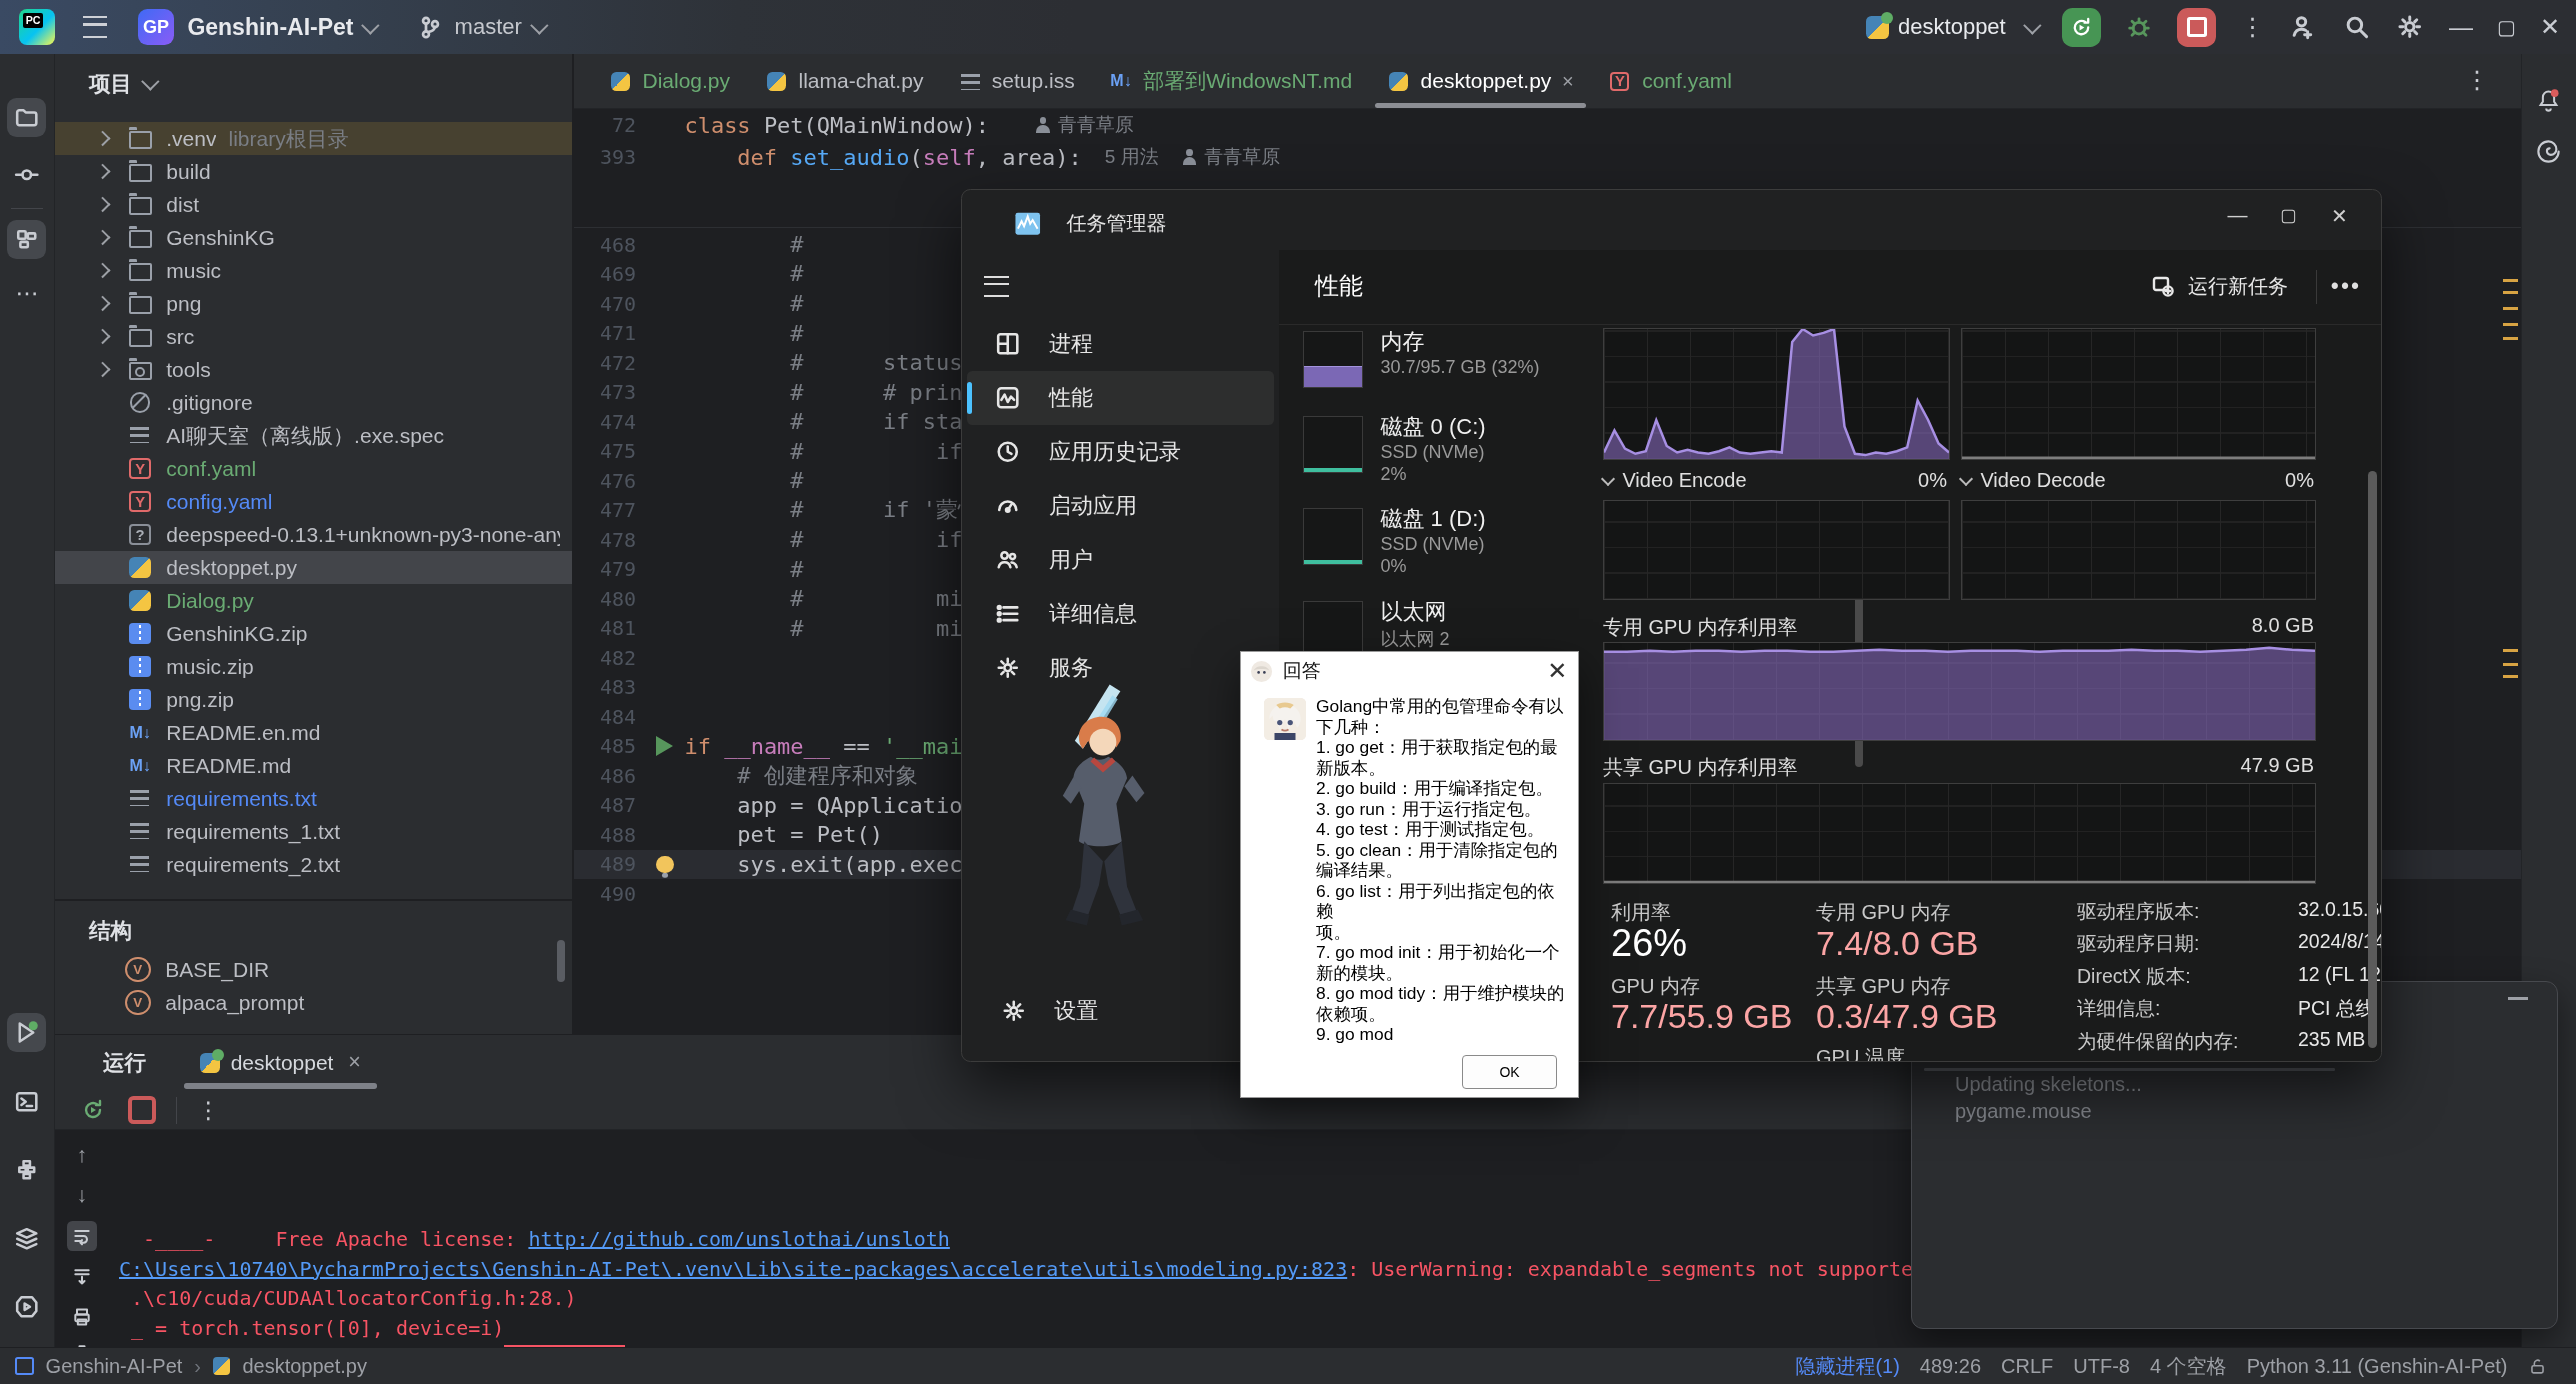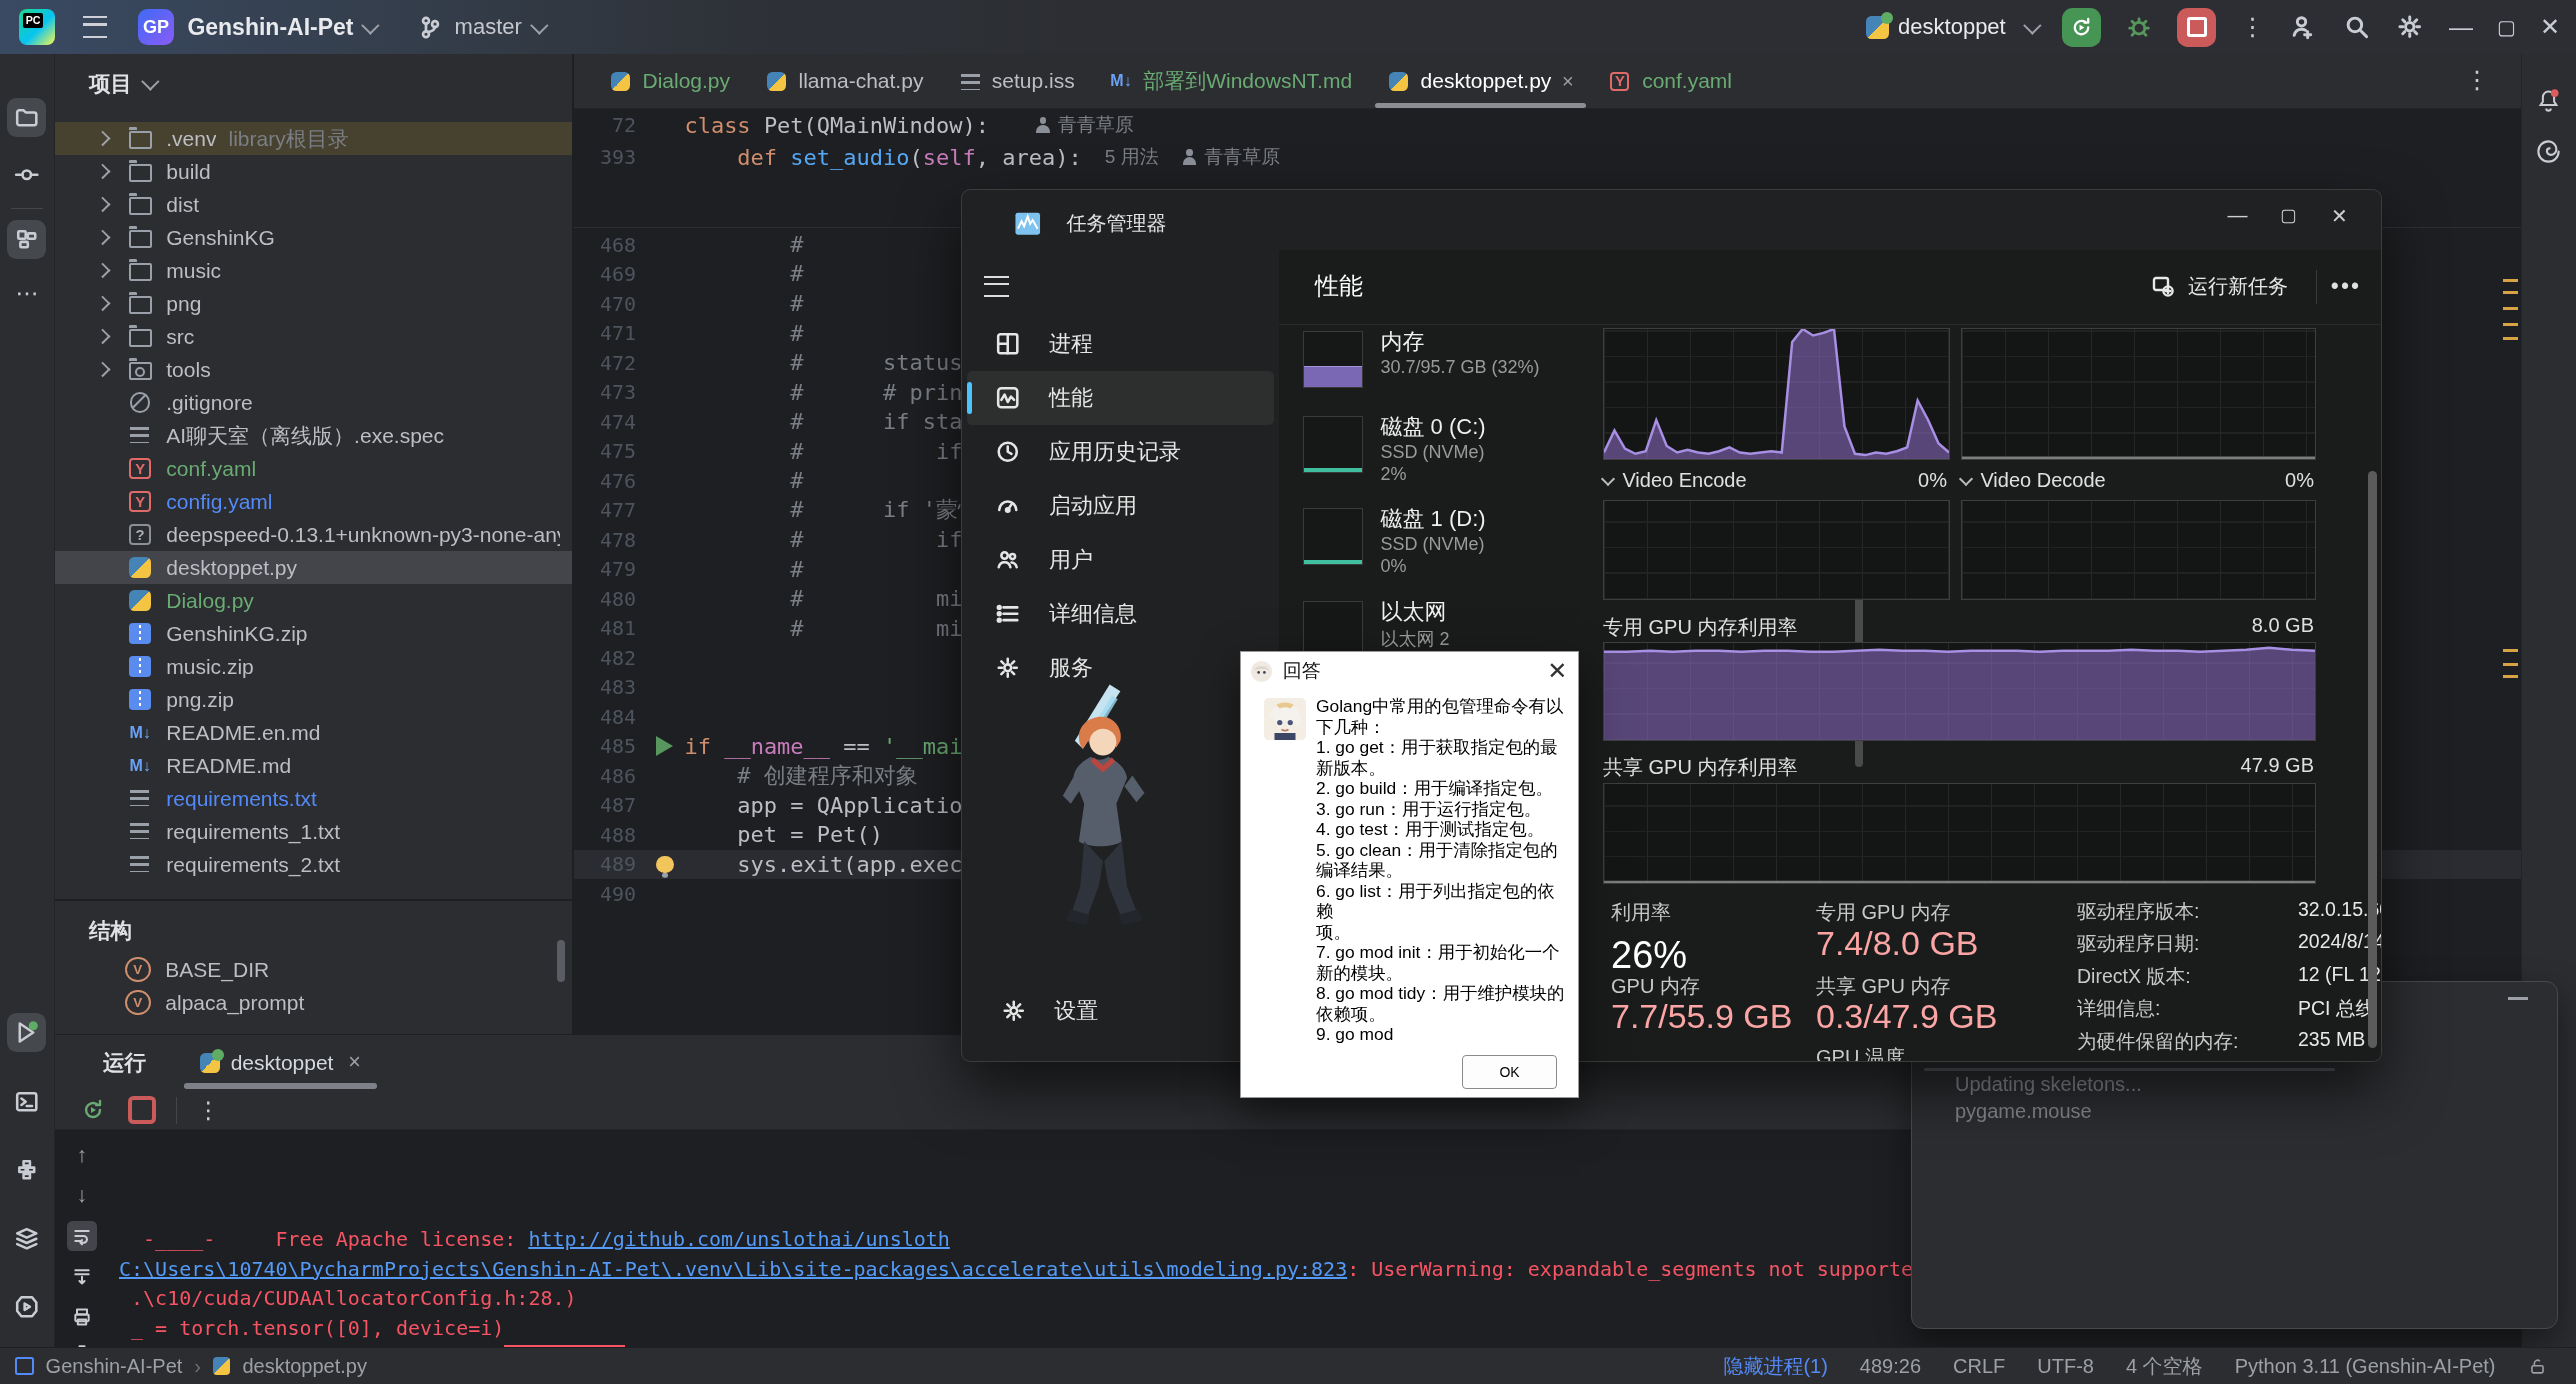--- a/index.html
+++ b/index.html
@@ -169,21 +169,21 @@
   .chart .area{fill:rgba(142,111,201,.55);stroke:none;}
   .chart .line{fill:none;stroke:#a78fe3;stroke-width:2.5;vector-effect:non-scaling-stroke;}
   .chart.flatgray .area{fill:none;} .chart.flatgray .line{stroke:#7d7d7d;}
   .cut-label{position:absolute;height:12px;overflow:hidden;color:#e0e0e0;font-size:20px;}
   .cut-label span{display:block;margin-top:-10.7px;}
   .chart-row-label{position:absolute;color:#e0e0e0;font-size:20px;display:flex;align-items:center;gap:9.4px;}
   .chart-val{position:absolute;color:#e0e0e0;font-size:20px;text-align:right;}
   .mini-chev{width:8px;height:8px;border-right:2px solid #bbb;border-bottom:2px solid #bbb;transform:rotate(45deg);display:inline-block;margin-bottom:2.7px;}
   
   .stat-label{position:absolute;color:#c9c9c9;font-size:20px;white-space:nowrap;}
-  .stat-big{position:absolute;color:#ffffff;font-size:38px;white-space:nowrap;margin-top:12px;}
+  .stat-big{position:absolute;color:#ffffff;font-size:38px;white-space:nowrap;}
   .stat-med{position:absolute;color:#fca5a5;font-size:34px;white-space:nowrap;}
   .detail-k{color:#c9c9c9;font-size:19.5px;}
   .detail-v{color:#e8e8e8;font-size:19.5px;}
   #tm-details{position:absolute;display:grid;grid-template-columns:221px 295px;row-gap:5.4px;}
   .tm-vscroll{position:absolute;right:4px;top:221px;width:9.4px;height:577px;background:#5b5b5b;border-radius:4.7px;}
   
   #sprite{position:absolute;left:1032px;top:679px;z-index:12;}
   
   #dialog{position:absolute;left:1240px;top:651px;width:337px;height:445px;background:#ffffff;border:0.7px solid #9a9a9a;
      box-shadow:0 17.4px 40px rgba(0,0,0,.5);z-index:20;}
@@ -198,21 +198,21 @@
   #skeleton{position:absolute;left:1911px;top:981px;width:645px;height:346px;background:#2b2d30;border:0.7px solid #47494e;
      border-radius:12px;z-index:5;box-shadow:0 13.4px 34px rgba(0,0,0,.45);}
   #skeleton .dash{position:absolute;right:29.5px;top:14.8px;width:20px;height:3.4px;background:#9da0a6;}
   #skeleton .track{position:absolute;left:12px;top:86px;width:411px;height:2.7px;background:#53565c;border-radius:1.3px;}
   #skeleton .l1{position:absolute;left:43px;top:91px;color:#83868c;font-size:20px;}
   #skeleton .l2{position:absolute;left:43px;top:118px;color:#83868c;font-size:20px;}
   
   #statusbar{position:absolute;left:0;bottom:0;width:2576px;height:36px;background:#2b2d30;border-top:1.3px solid #1e1f22;
      display:flex;align-items:center;font-size:20px;color:#9da0a6;z-index:30;}
   .sb-left{display:flex;align-items:center;gap:12px;margin-left:14.8px;}
-  .sb-right{position:absolute;right:29.5px;display:flex;align-items:center;gap:32px;}
+  .sb-right{position:absolute;right:29.5px;display:flex;align-items:center;gap:20px;}
   .sb-blue{color:#548af7;}
   .sb-sq{width:14.8px;height:14.8px;border:2px solid #548af7;border-radius:2.7px;}
   .mini-py{width:17.4px;height:17.4px;border-radius:4px;background:linear-gradient(135deg,#4584b6 0 50%,#f4c542 50% 100%);}
 </style>
 </head>
 <body>
 
 <div id="topbar">
   <div class="pcl"></div>
   <div class="hamb"></div>

